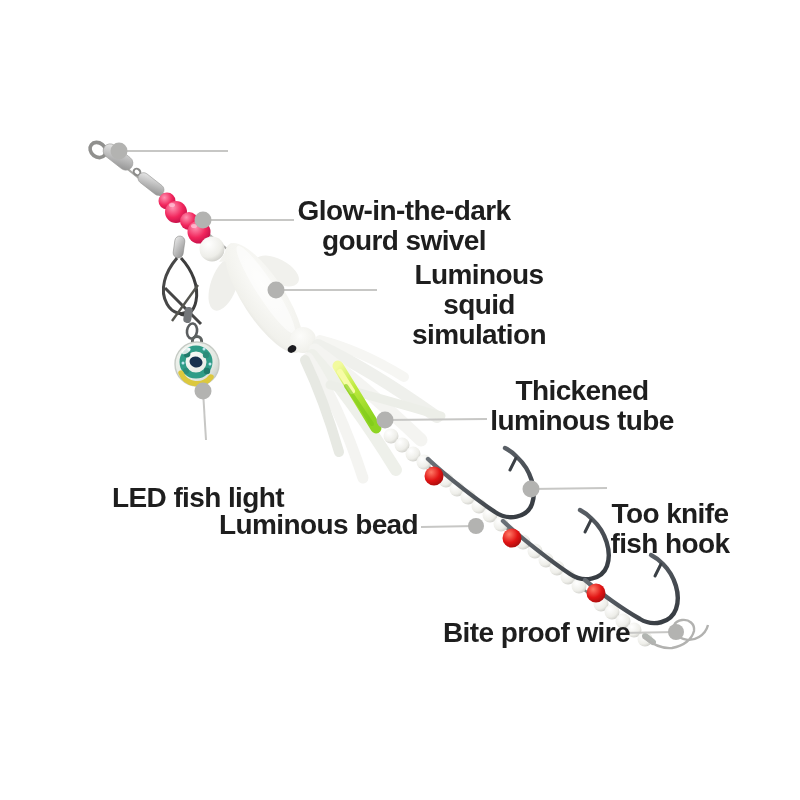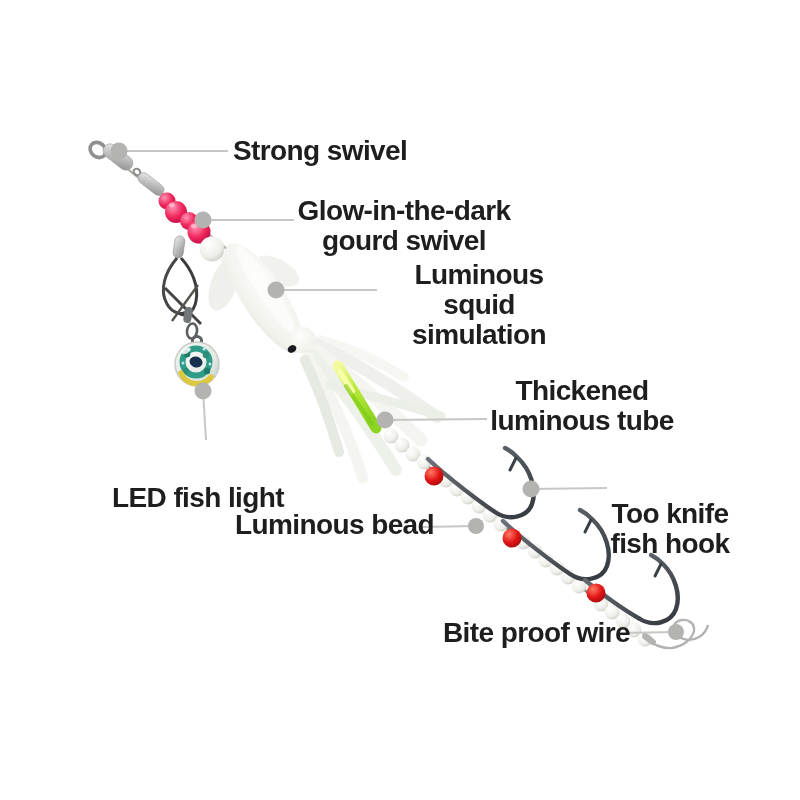--- a/index.html
+++ b/index.html
@@ -10,21 +10,21 @@
   .art{position:absolute;left:0;top:0;width:800px;height:800px;}
   .label{
     position:absolute;color:#1e1e1e;font-size:28px;line-height:30px;
     font-weight:600;letter-spacing:-0.6px;white-space:pre-line;
   }
   .lbl-strong{left:233px;top:136px;}
   .lbl-gourd{left:294px;top:196px;width:220px;text-align:center;}
   .lbl-squid{left:379px;top:260px;width:200px;text-align:center;}
   .lbl-tube{left:482px;top:376px;width:200px;text-align:center;}
   .lbl-led{left:112px;top:443px;margin-top:40px;}
-  .lbl-bead{left:235px;top:510px;}
+  .lbl-bead{left:219px;top:510px;}
   .lbl-hook{left:590px;top:457px;width:160px;text-align:center;margin-top:42px;}
   .lbl-wire{left:443px;top:618px;}
 </style>
 </head>
 <body>
 
 <div class="canvas">
 
   <svg class="art" viewBox="0 0 800 800">
     <defs>
@@ -233,21 +233,20 @@
         <circle cx="276" cy="290" r="8.5"></circle>
         <circle cx="385" cy="420" r="8.5"></circle>
         <circle cx="203" cy="391" r="8.5"></circle>
         <circle cx="476" cy="526" r="8"></circle>
         <circle cx="531" cy="489" r="8.5"></circle>
         <circle cx="676" cy="632" r="8"></circle>
       </g>
     </g>
   </svg>
 
-  <div class="label lbl-strong">Strong swivel</div>
   <div class="label lbl-gourd">Glow-in-the-dark
 gourd swivel</div>
   <div class="label lbl-squid">Luminous squid
 simulation</div>
   <div class="label lbl-tube">Thickened
 luminous tube</div>
   <div class="label lbl-led">LED fish light</div>
   <div class="label lbl-bead">Luminous bead</div>
   <div class="label lbl-hook">Too knife
 fish hook</div>

